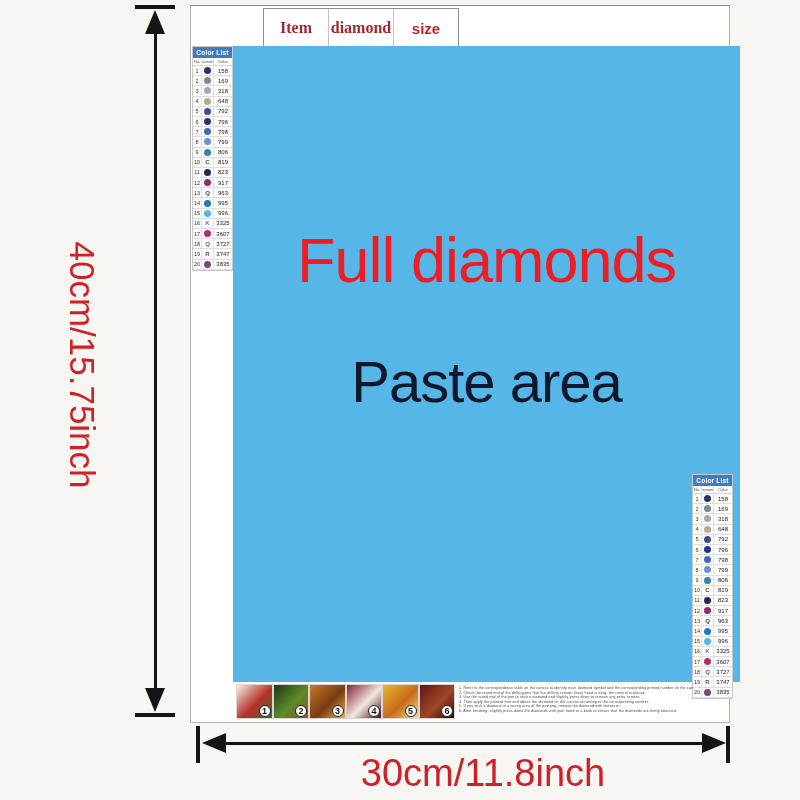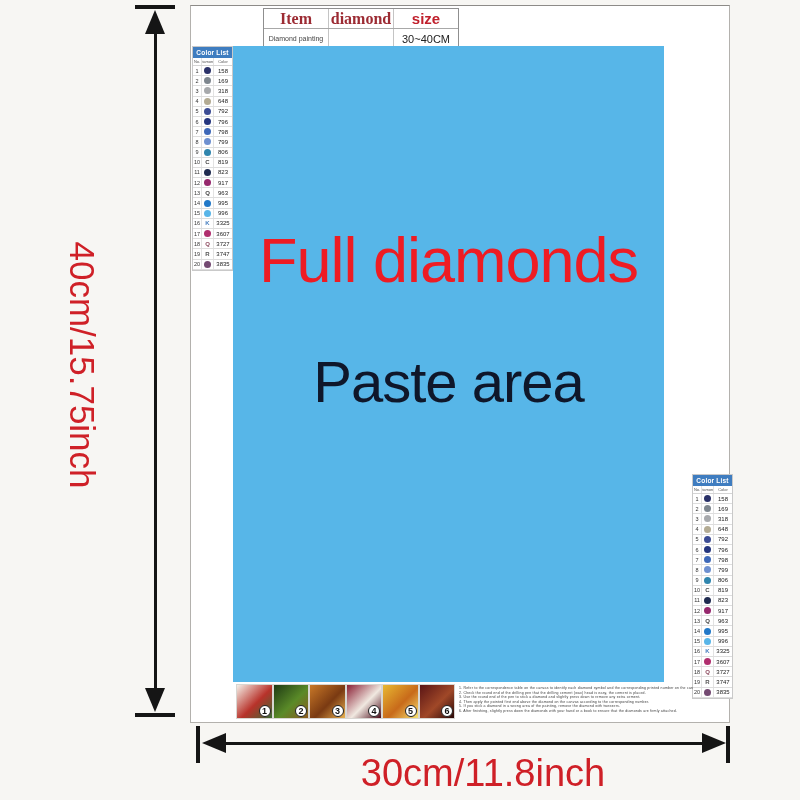--- a/index.html
+++ b/index.html
@@ -17,21 +17,21 @@
   .spec-row{display:flex;flex:1;}
   .spec-row.head{border-bottom:1px solid #a8a8a8;}
   .spec-cell{flex:1;display:flex;align-items:center;justify-content:center;overflow:hidden;}
   .spec-cell + .spec-cell{border-left:1px solid #c4c4c4;}
   .spec-head-item,.spec-head-number{font-family:"Liberation Serif",serif;font-size:16px;font-weight:600;color:#9c2b33;}
   .spec-head-size{font-size:15px;font-weight:700;color:#c0202c;}
   .spec-val-item{font-size:7px;color:#444;}
   .spec-val-size{font-size:11px;color:#222;}
 
   
-  .canvas-blue{position:absolute;left:42px;top:40px;width:431px;height:636px;
+  .canvas-blue{position:absolute;left:42px;top:40px;width:507px;height:636px;
                display:flex;flex-direction:column;align-items:center;}
   .canvas-line1{margin-top:178px;font-size:63px;color:#ee1c23;letter-spacing:-1px;white-space:nowrap;}
   .canvas-line2{margin-top:52px;font-size:58px;color:#ee1c23;letter-spacing:-1px;white-space:nowrap;}
 
   
   .color-list{position:absolute;width:41px;background:#fff;border:1px solid #c9c9c9;font-family:"Liberation Sans",sans-serif;}
   .color-list.left{left:1px;top:40px;}
   .color-list.right{left:501px;top:468px;}
   .cl-title{height:11px;background:#3f7dc0;color:#fff;font-size:6.5px;font-weight:700;
             display:flex;align-items:center;justify-content:center;letter-spacing:.2px;}
@@ -88,25 +88,20 @@
   <div class="dim-h-label" style="color: rgb(207, 32, 39); margin-left: 20px;">30cm/11.8inch</div>
 
   <div class="poster">
 
     <div class="spec">
       <div class="spec-row head">
         <div class="spec-cell spec-head-item">Item</div>
         <div class="spec-cell spec-head-number">diamond</div>
         <div class="spec-cell spec-head-size">size</div>
       </div>
-      <div class="spec-row">
-        <div class="spec-cell spec-val-item">Diamond painting</div>
-        <div class="spec-cell"></div>
-        <div class="spec-cell spec-val-size">30~40CM</div>
-      </div>
     </div>
 
     <div class="canvas-blue" style="background: rgb(87, 182, 232);">
       <div class="canvas-line1" style="color: rgb(238, 28, 35);">Full diamonds</div>
       <div class="canvas-line2" style="color: #0f172a;">Paste area</div>
     </div>
 
     <div class="color-list left">
         <div class="cl-title">Color List</div>
         <div class="cl-head">

